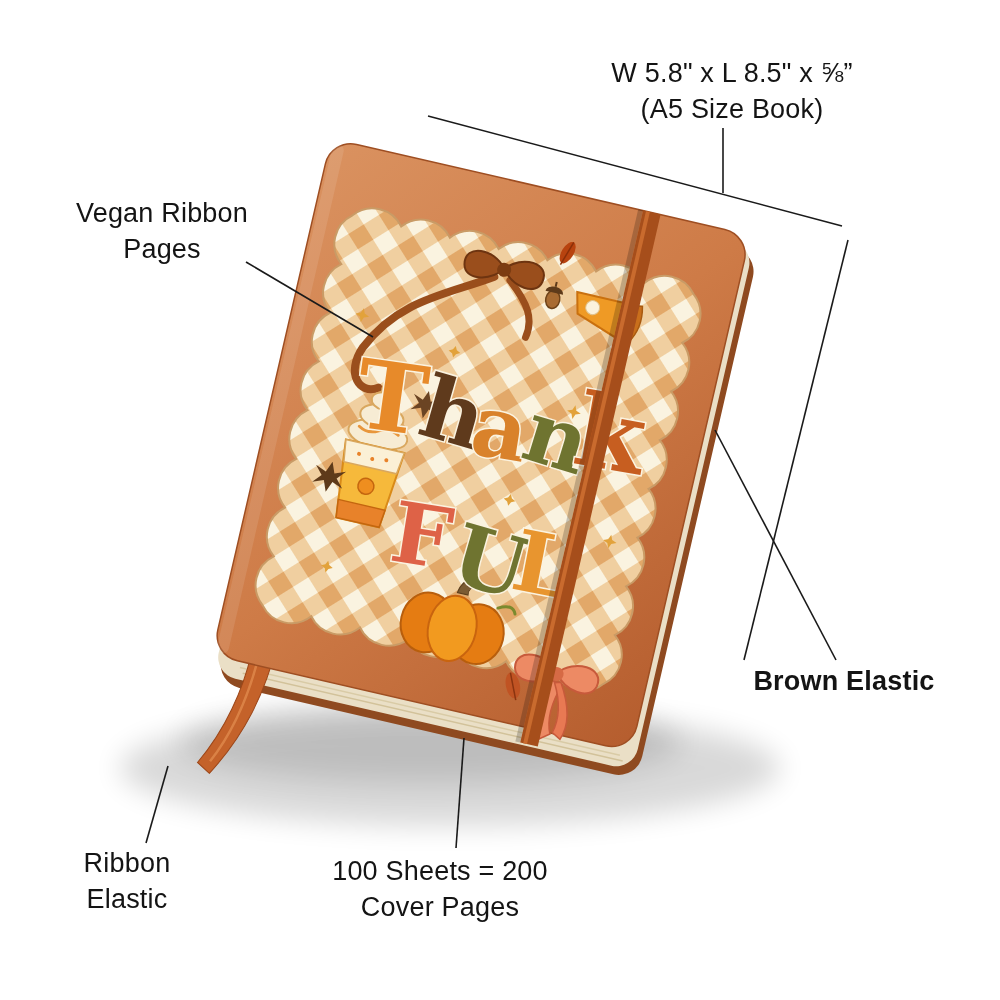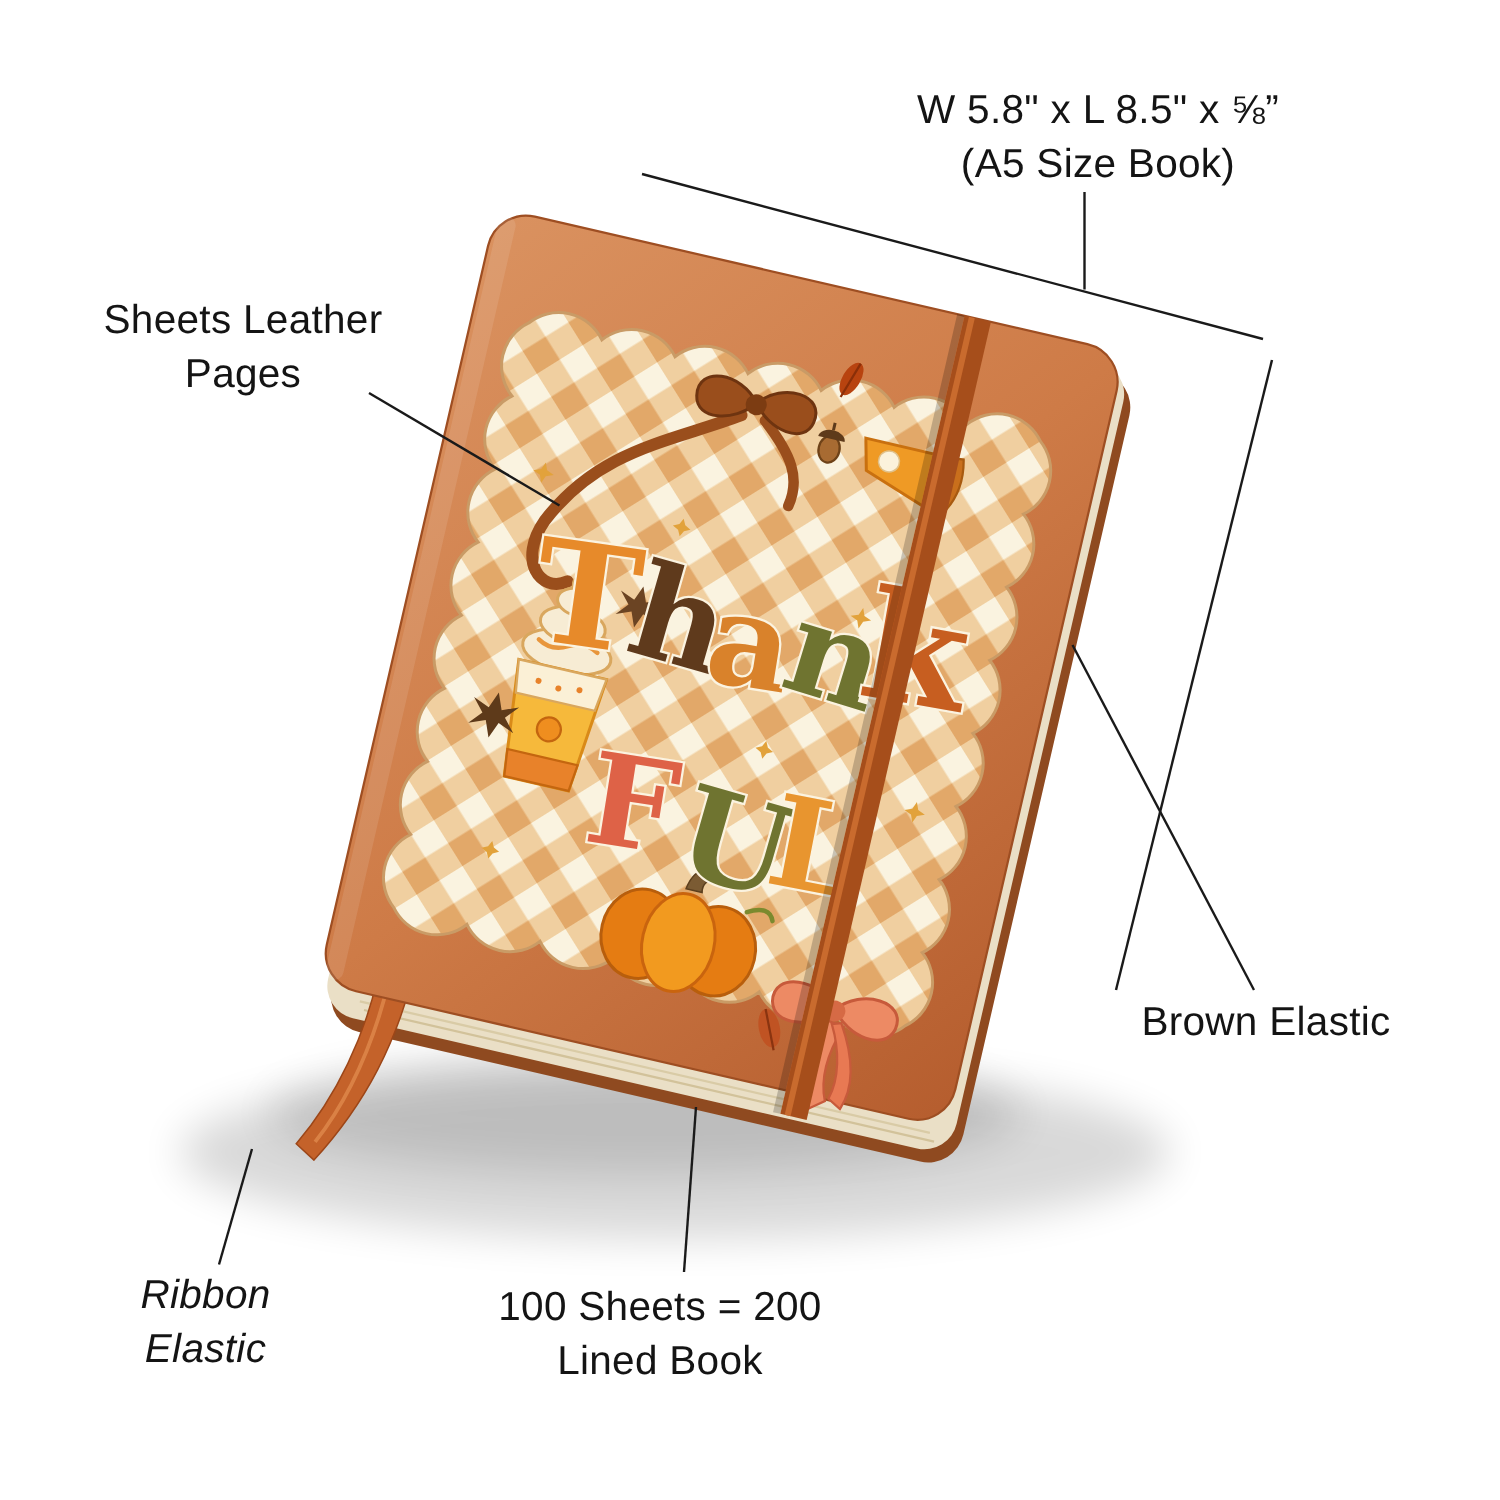--- a/index.html
+++ b/index.html
@@ -8,46 +8,46 @@
     font-family:"Liberation Sans","DejaVu Sans",sans-serif;color:#141414;
     overflow:hidden;
   }
   #scene{position:absolute;left:0;top:0;z-index:1;}
   .label{
     position:absolute;text-align:center;font-size:27px;line-height:1.32;
     font-weight:500;letter-spacing:.2px;color:#141414;z-index:2;
   }
   #size-label{left:552px;top:56px;width:360px;}
   #cover-label{left:36px;top:196px;width:252px;}
-  #elastic-label{left:694px;top:664px;width:300px;}
-  #ribbon-label{left:20px;top:846px;width:234px;font-style:italic;}
+  #elastic-label{left:694px;top:664px;width:300px;font-weight:bold;}
+  #ribbon-label{left:10px;top:846px;width:234px;}
   #sheets-label{left:287px;top:854px;width:306px;}
   .letter{font-family:"DejaVu Serif","Liberation Serif",serif;font-weight:700;paint-order:stroke;stroke:#FBF3E0;stroke-width:3px;}
 </style>
 </head>
 <body>
 
 <div class="label" id="size-label">
   <div>W 5.8" x L 8.5" x ⅝”</div>
   <div>(A5 Size Book)</div>
 </div>
 <div class="label" id="cover-label">
-  <div>Sheets Leather</div>
+  <div>Vegan Ribbon</div>
   <div>Pages</div>
 </div>
 <div class="label" id="elastic-label">
   <div>Brown Elastic</div>
 </div>
 <div class="label" id="ribbon-label">
   <div>Ribbon</div>
   <div>Elastic</div>
 </div>
 <div class="label" id="sheets-label">
   <div>100 Sheets = 200</div>
-  <div>Lined Book</div>
+  <div>Cover Pages</div>
 </div>
 
 <svg id="scene" width="1000" height="1000" viewBox="0 0 1000 1000">
   <defs>
     <linearGradient id="leather" x1="0" y1="0" x2="1" y2="1">
       <stop offset="0" stop-color="#DA9260"></stop>
       <stop offset="0.5" stop-color="#CE7B47"></stop>
       <stop offset="1" stop-color="#B55D2E"></stop>
     </linearGradient>
     <pattern id="gingham" width="36" height="36" patternUnits="userSpaceOnUse" patternTransform="rotate(45)">

